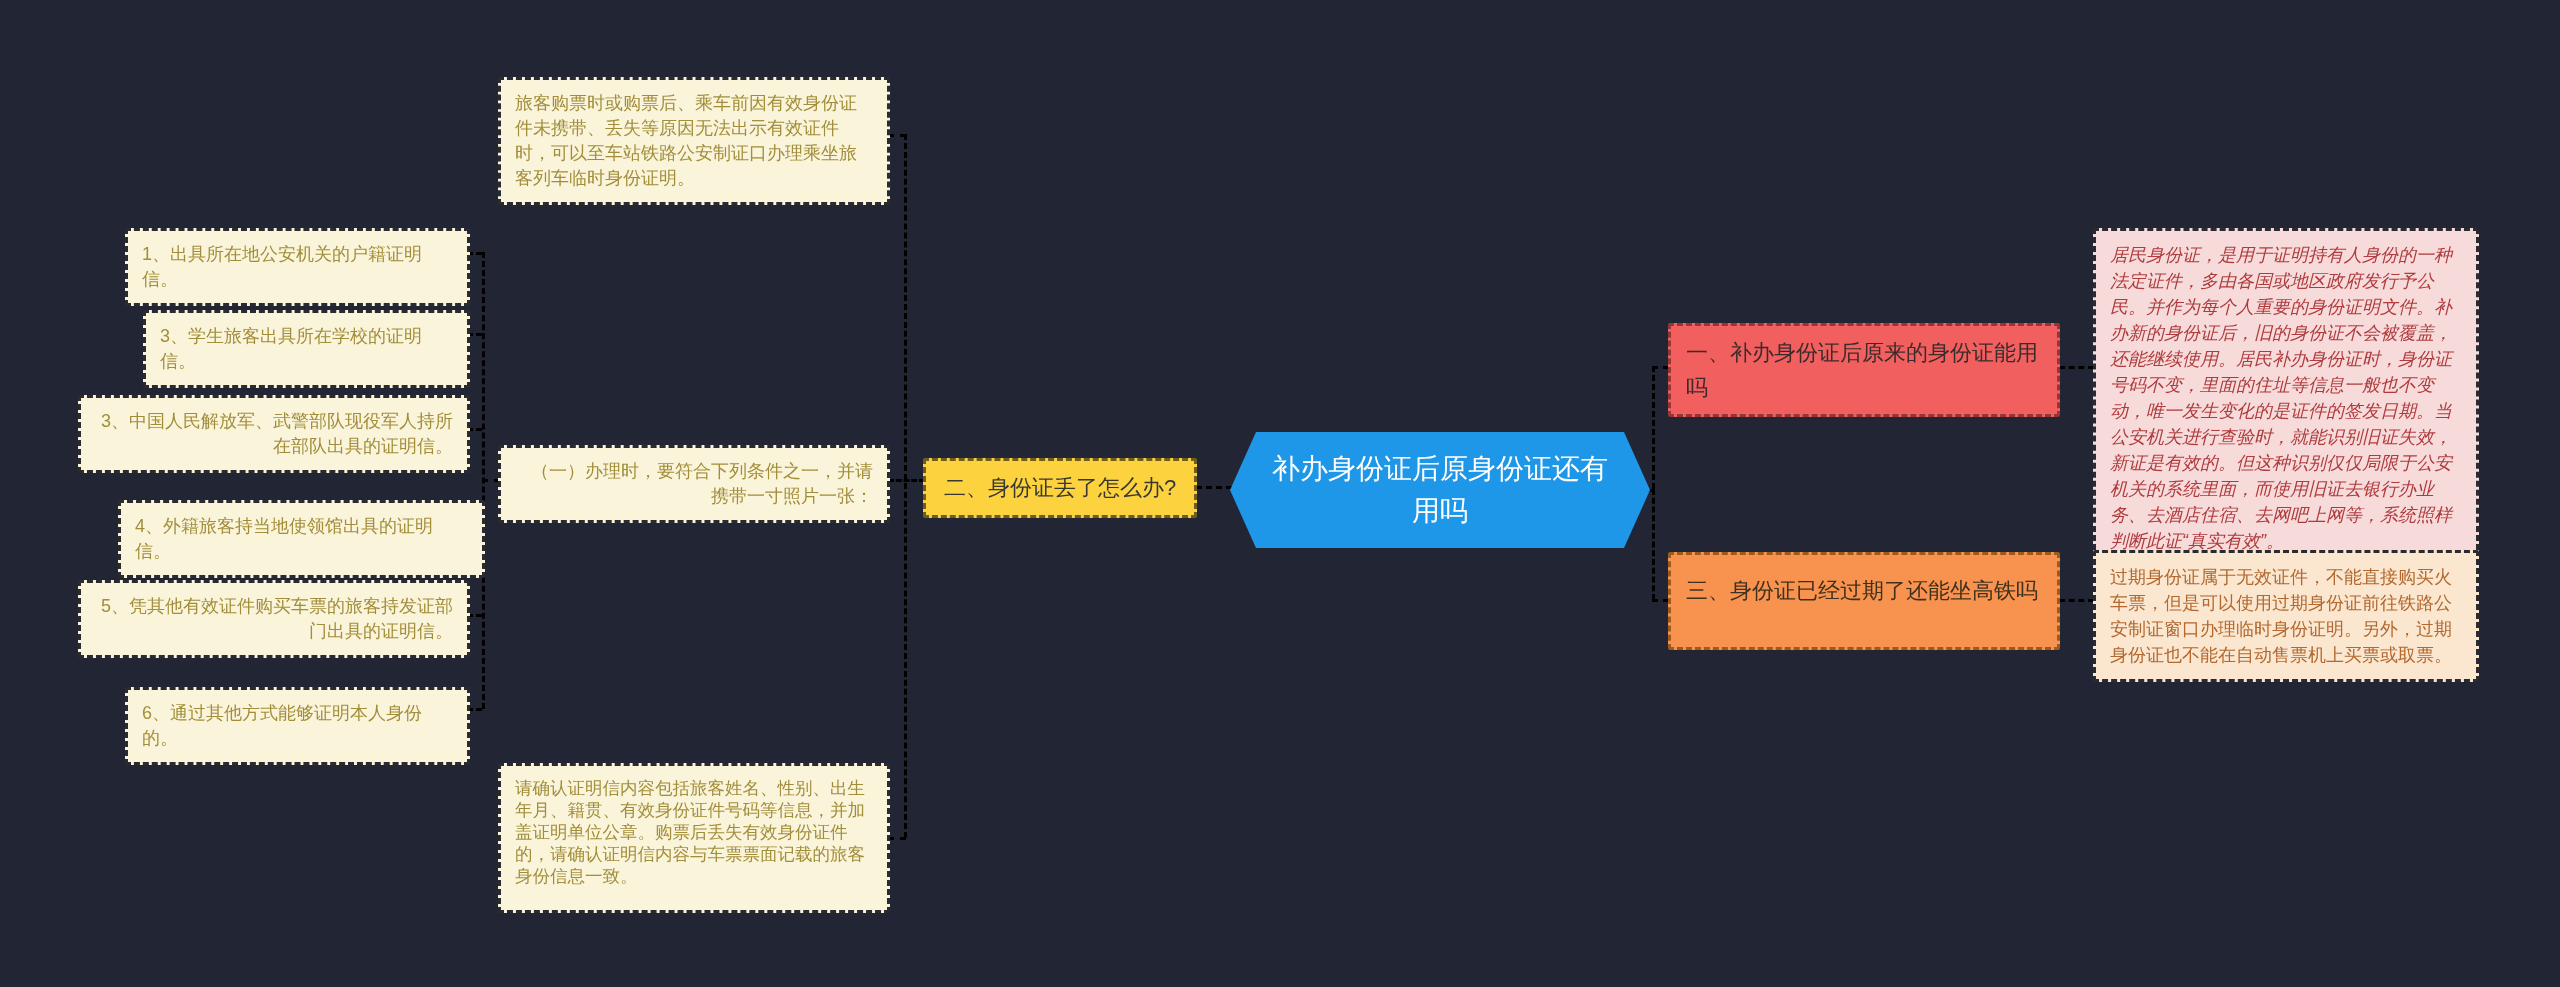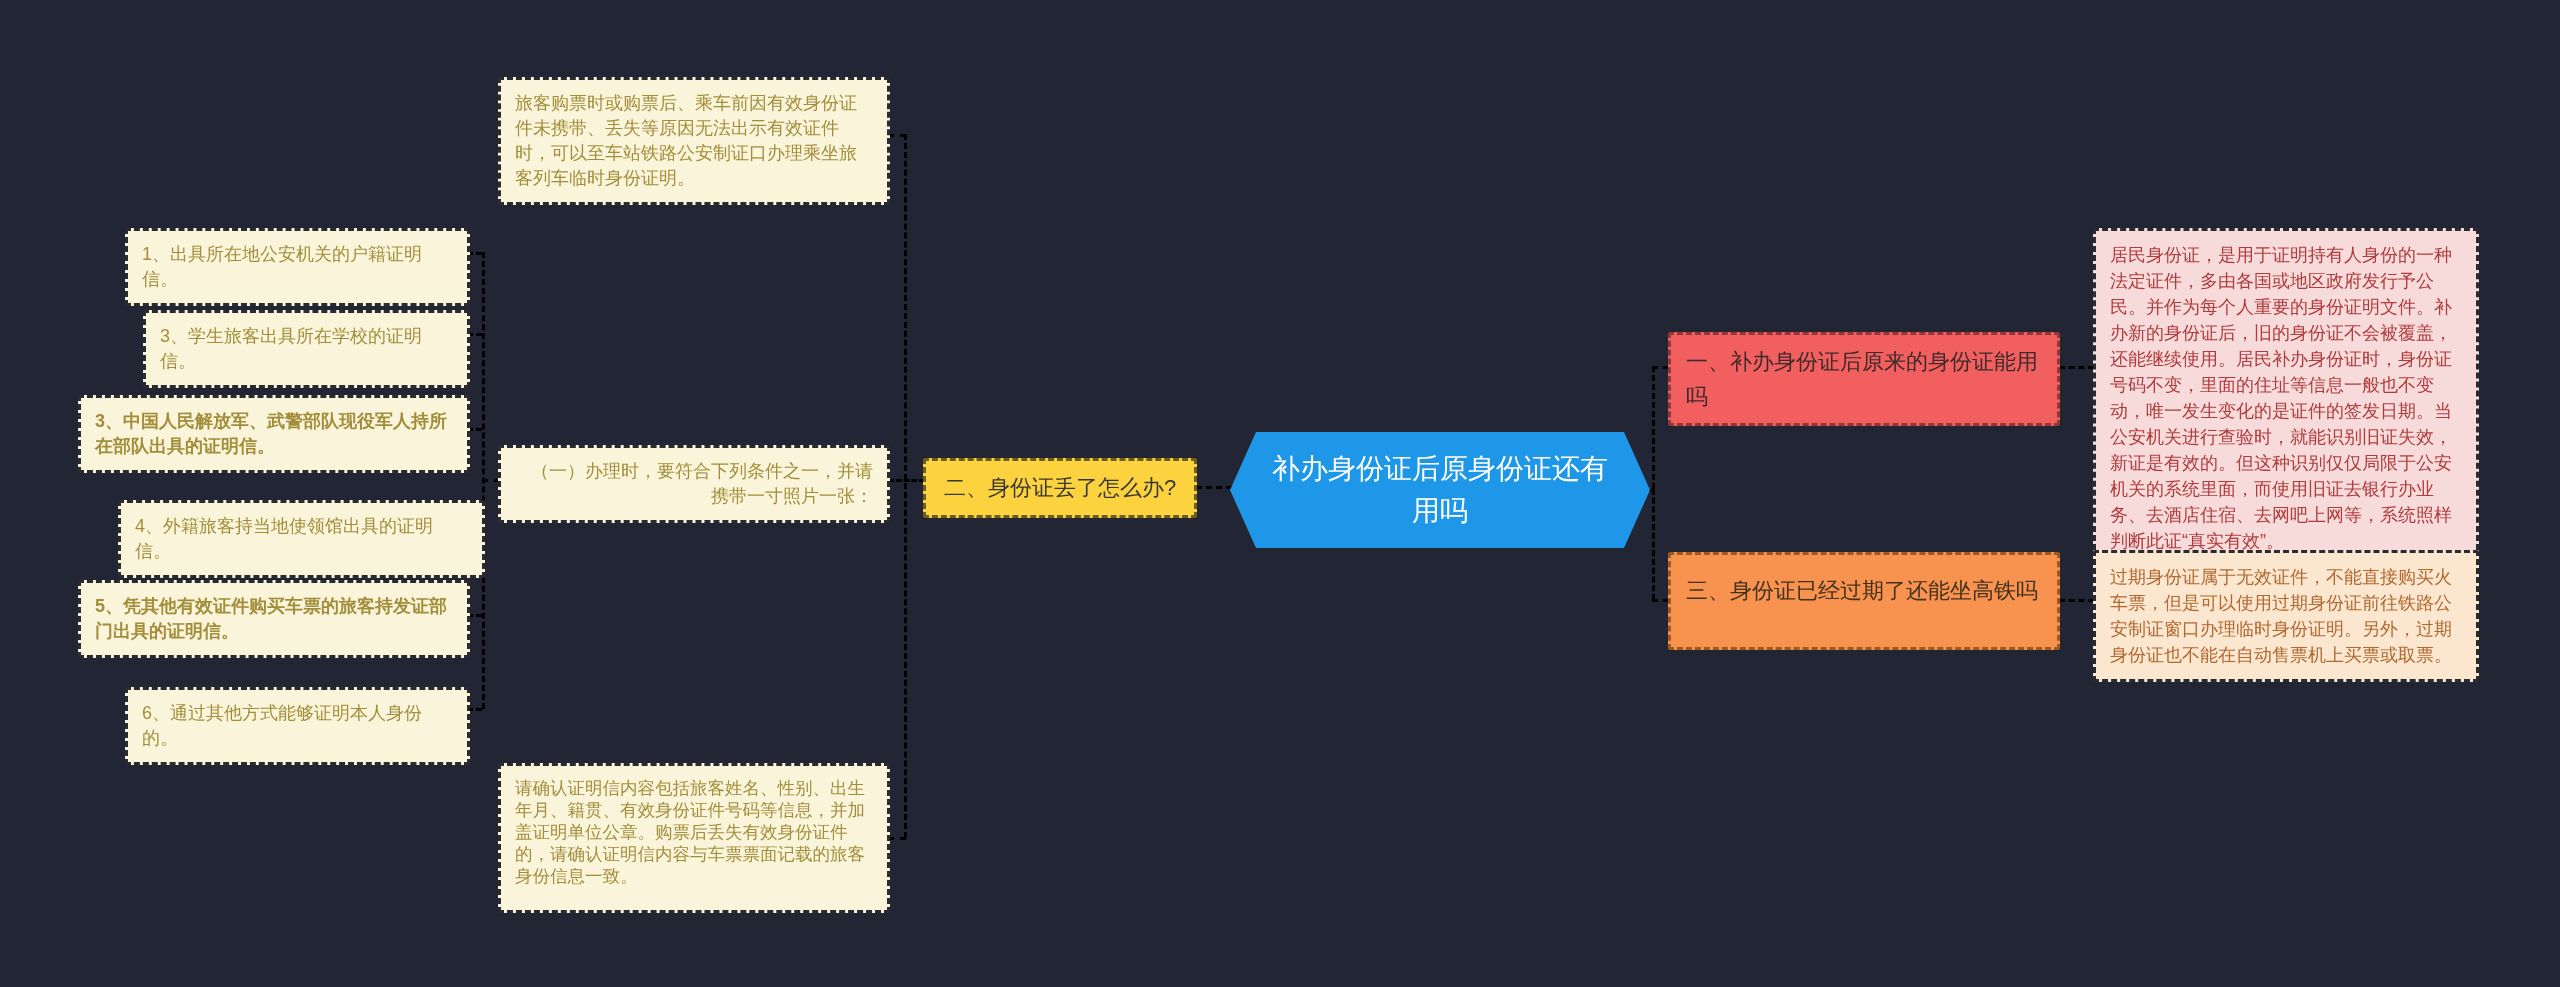--- a/index.html
+++ b/index.html
@@ -29,27 +29,28 @@
   }
   .cream {
     background: #FAF4DB;
     color: #A28E3A;
     font-size: 18px;
     line-height: 25px;
     padding: 11px 14px;
   }
   .cream.tight { line-height: 22px; font-size: 17.5px; }
   .item { text-align: left; }
-  .item.multiline { text-align: left; font-weight: bold; }
+  .item.multiline { text-align: right; }
   .pinknote {
     background: #F7DBDB;
     color: #AF3B3D;
     font-size: 18px;
     line-height: 26px;
     padding: 11px 14px;
+    font-style: italic;
   }
   .peachnote {
     background: #FBE6D0;
     color: #B2682F;
     font-size: 18px;
     line-height: 26px;
     padding: 11px 14px;
   }
   .topic-yellow {
     background: #FCD23E;
@@ -126,21 +127,21 @@
   <div class="box cream item" style="left:143px; top:310px; width:327px;">3、学生旅客出具所在学校的证明信。</div>
   <div class="box cream item multiline" style="left:78px; top:395px; width:392px;">3、中国人民解放军、武警部队现役军人持所在部队出具的证明信。</div>
   <div class="box cream item" style="left:118px; top:500px; width:367px;">4、外籍旅客持当地使领馆出具的证明信。</div>
   <div class="box cream item multiline" style="left:78px; top:580px; width:392px;">5、凭其他有效证件购买车票的旅客持发证部门出具的证明信。</div>
   <div class="box cream item" style="left:125px; top:687px; width:345px;">6、通过其他方式能够证明本人身份的。</div>
 
   <div class="box topic-yellow" style="left:923px; top:458px; width:274px; height:60px;">二、身份证丢了怎么办?</div>
 
   <div class="topic-center" style="left:1230px; top:432px; width:420px; height:116px;">补办身份证后原身份证还有用吗</div>
 
-  <div class="box topic-red" style="left:1668px; top:332px; width:392px; min-height:90px;">一、补办身份证后原来的身份证能用吗</div>
+  <div class="box topic-red" style="left:1668px; top:323px; width:392px; min-height:90px;">一、补办身份证后原来的身份证能用吗</div>
 
   <div class="box topic-orange" style="left:1668px; top:552px; width:392px; min-height:98px;">三、身份证已经过期了还能坐高铁吗</div>
 
   <div class="box pinknote" style="left:2093px; top:228px; width:386px; min-height:279px;">居民身份证，是用于证明持有人身份的一种法定证件，多由各国或地区政府发行予公民。并作为每个人重要的身份证明文件。补办新的身份证后，旧的身份证不会被覆盖，还能继续使用。居民补办身份证时，身份证号码不变，里面的住址等信息一般也不变动，唯一发生变化的是证件的签发日期。当公安机关进行查验时，就能识别旧证失效，新证是有效的。但这种识别仅仅局限于公安机关的系统里面，而使用旧证去银行办业务、去酒店住宿、去网吧上网等，系统照样判断此证“真实有效”。</div>
 
   <div class="box peachnote" style="left:2093px; top:550px; width:386px; min-height:113px;">过期身份证属于无效证件，不能直接购买火车票，但是可以使用过期身份证前往铁路公安制证窗口办理临时身份证明。另外，过期身份证也不能在自动售票机上买票或取票。</div>
 
 </div>
 
 </body></html>

